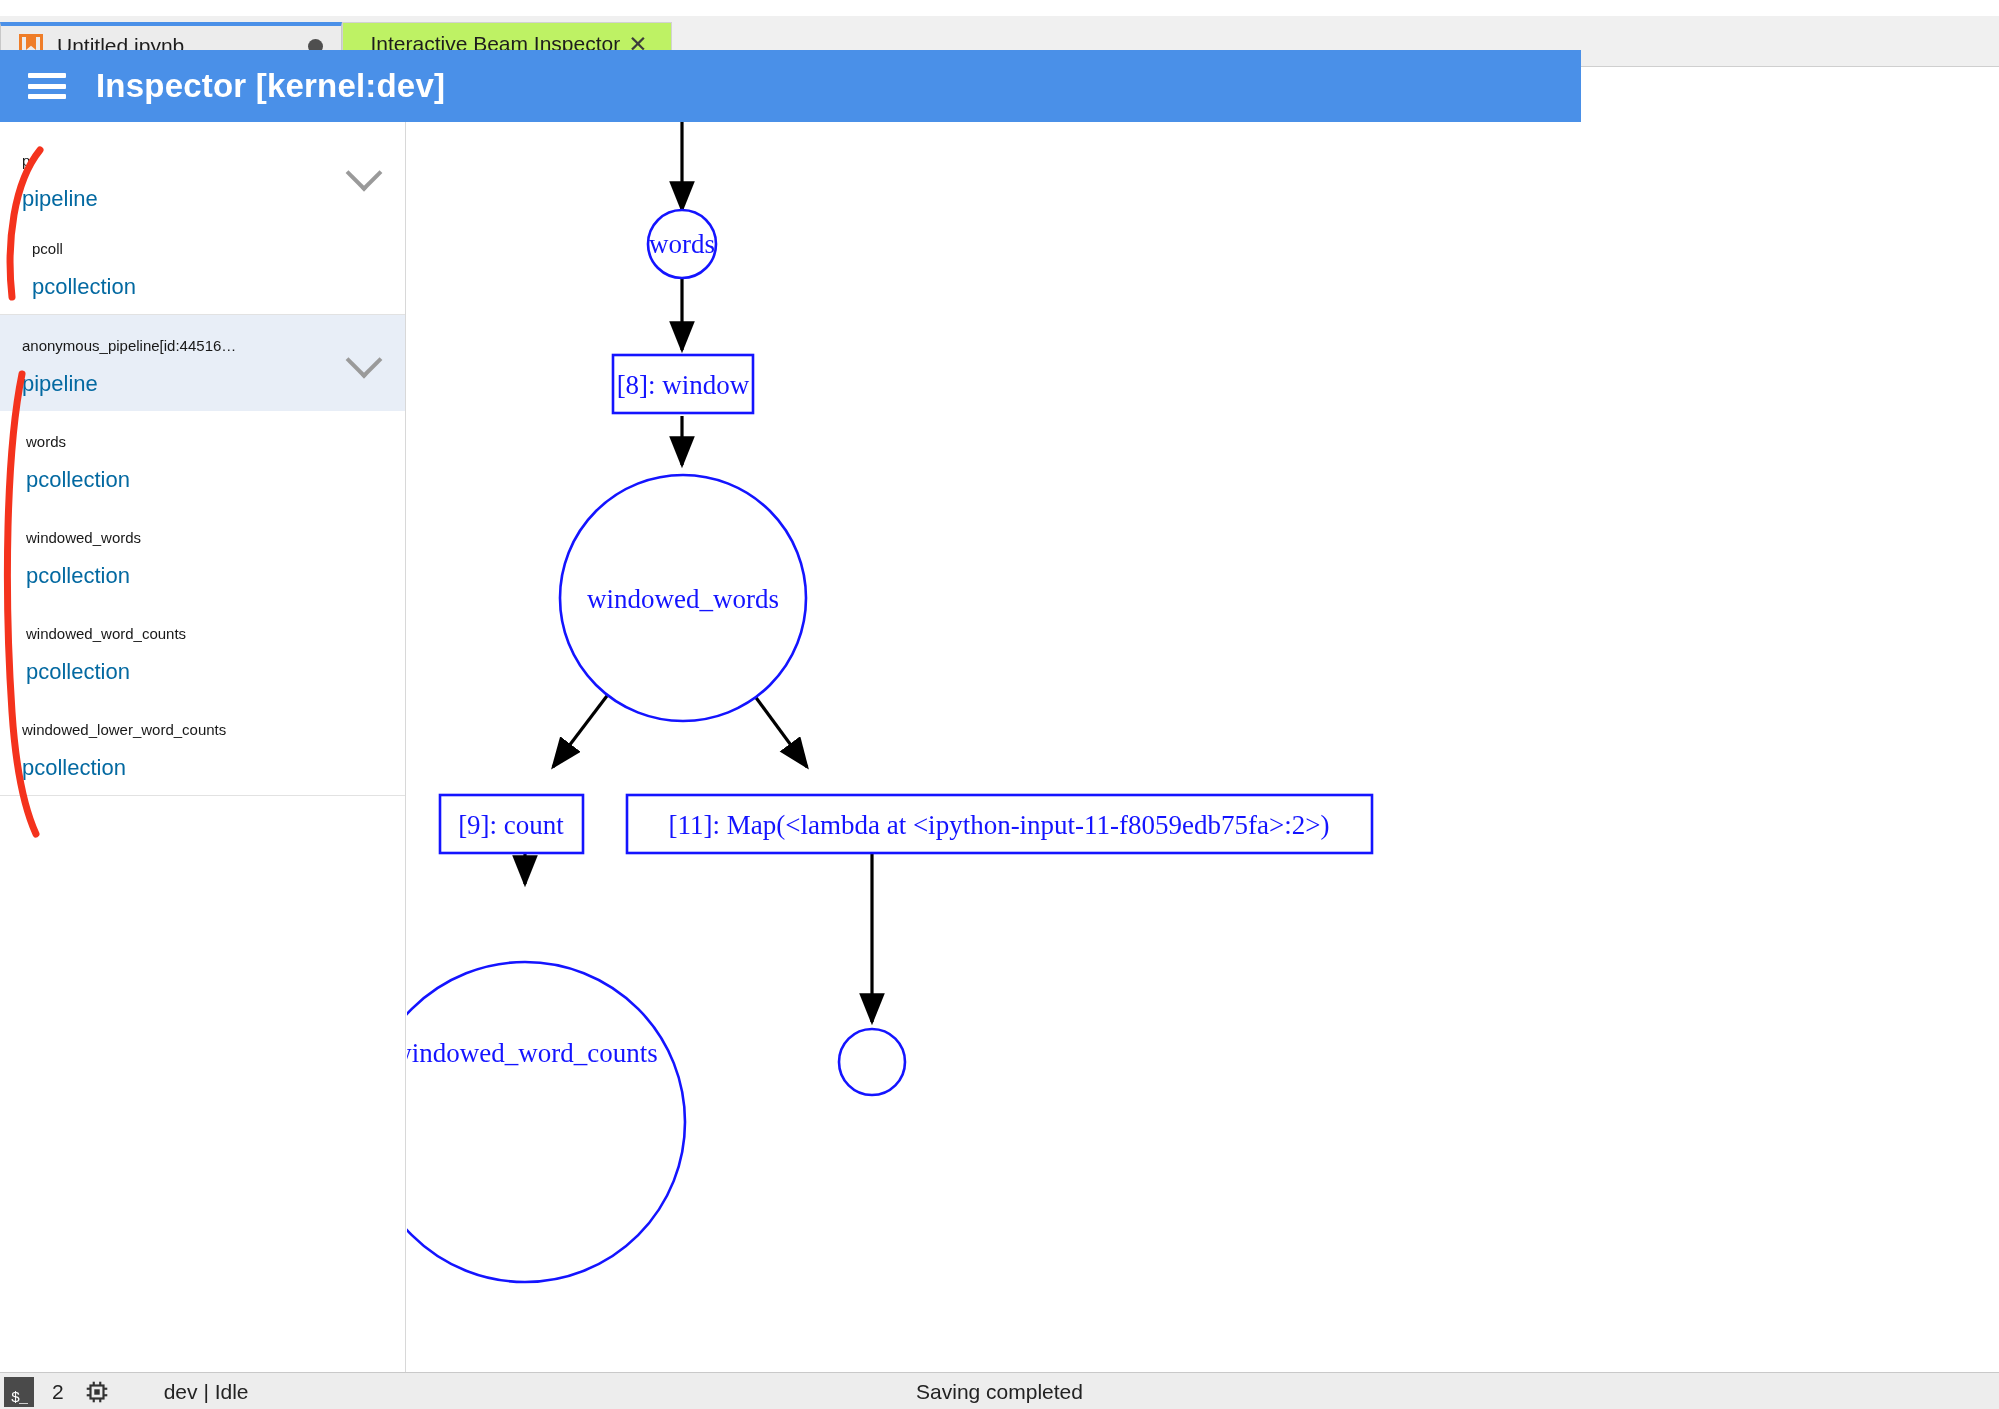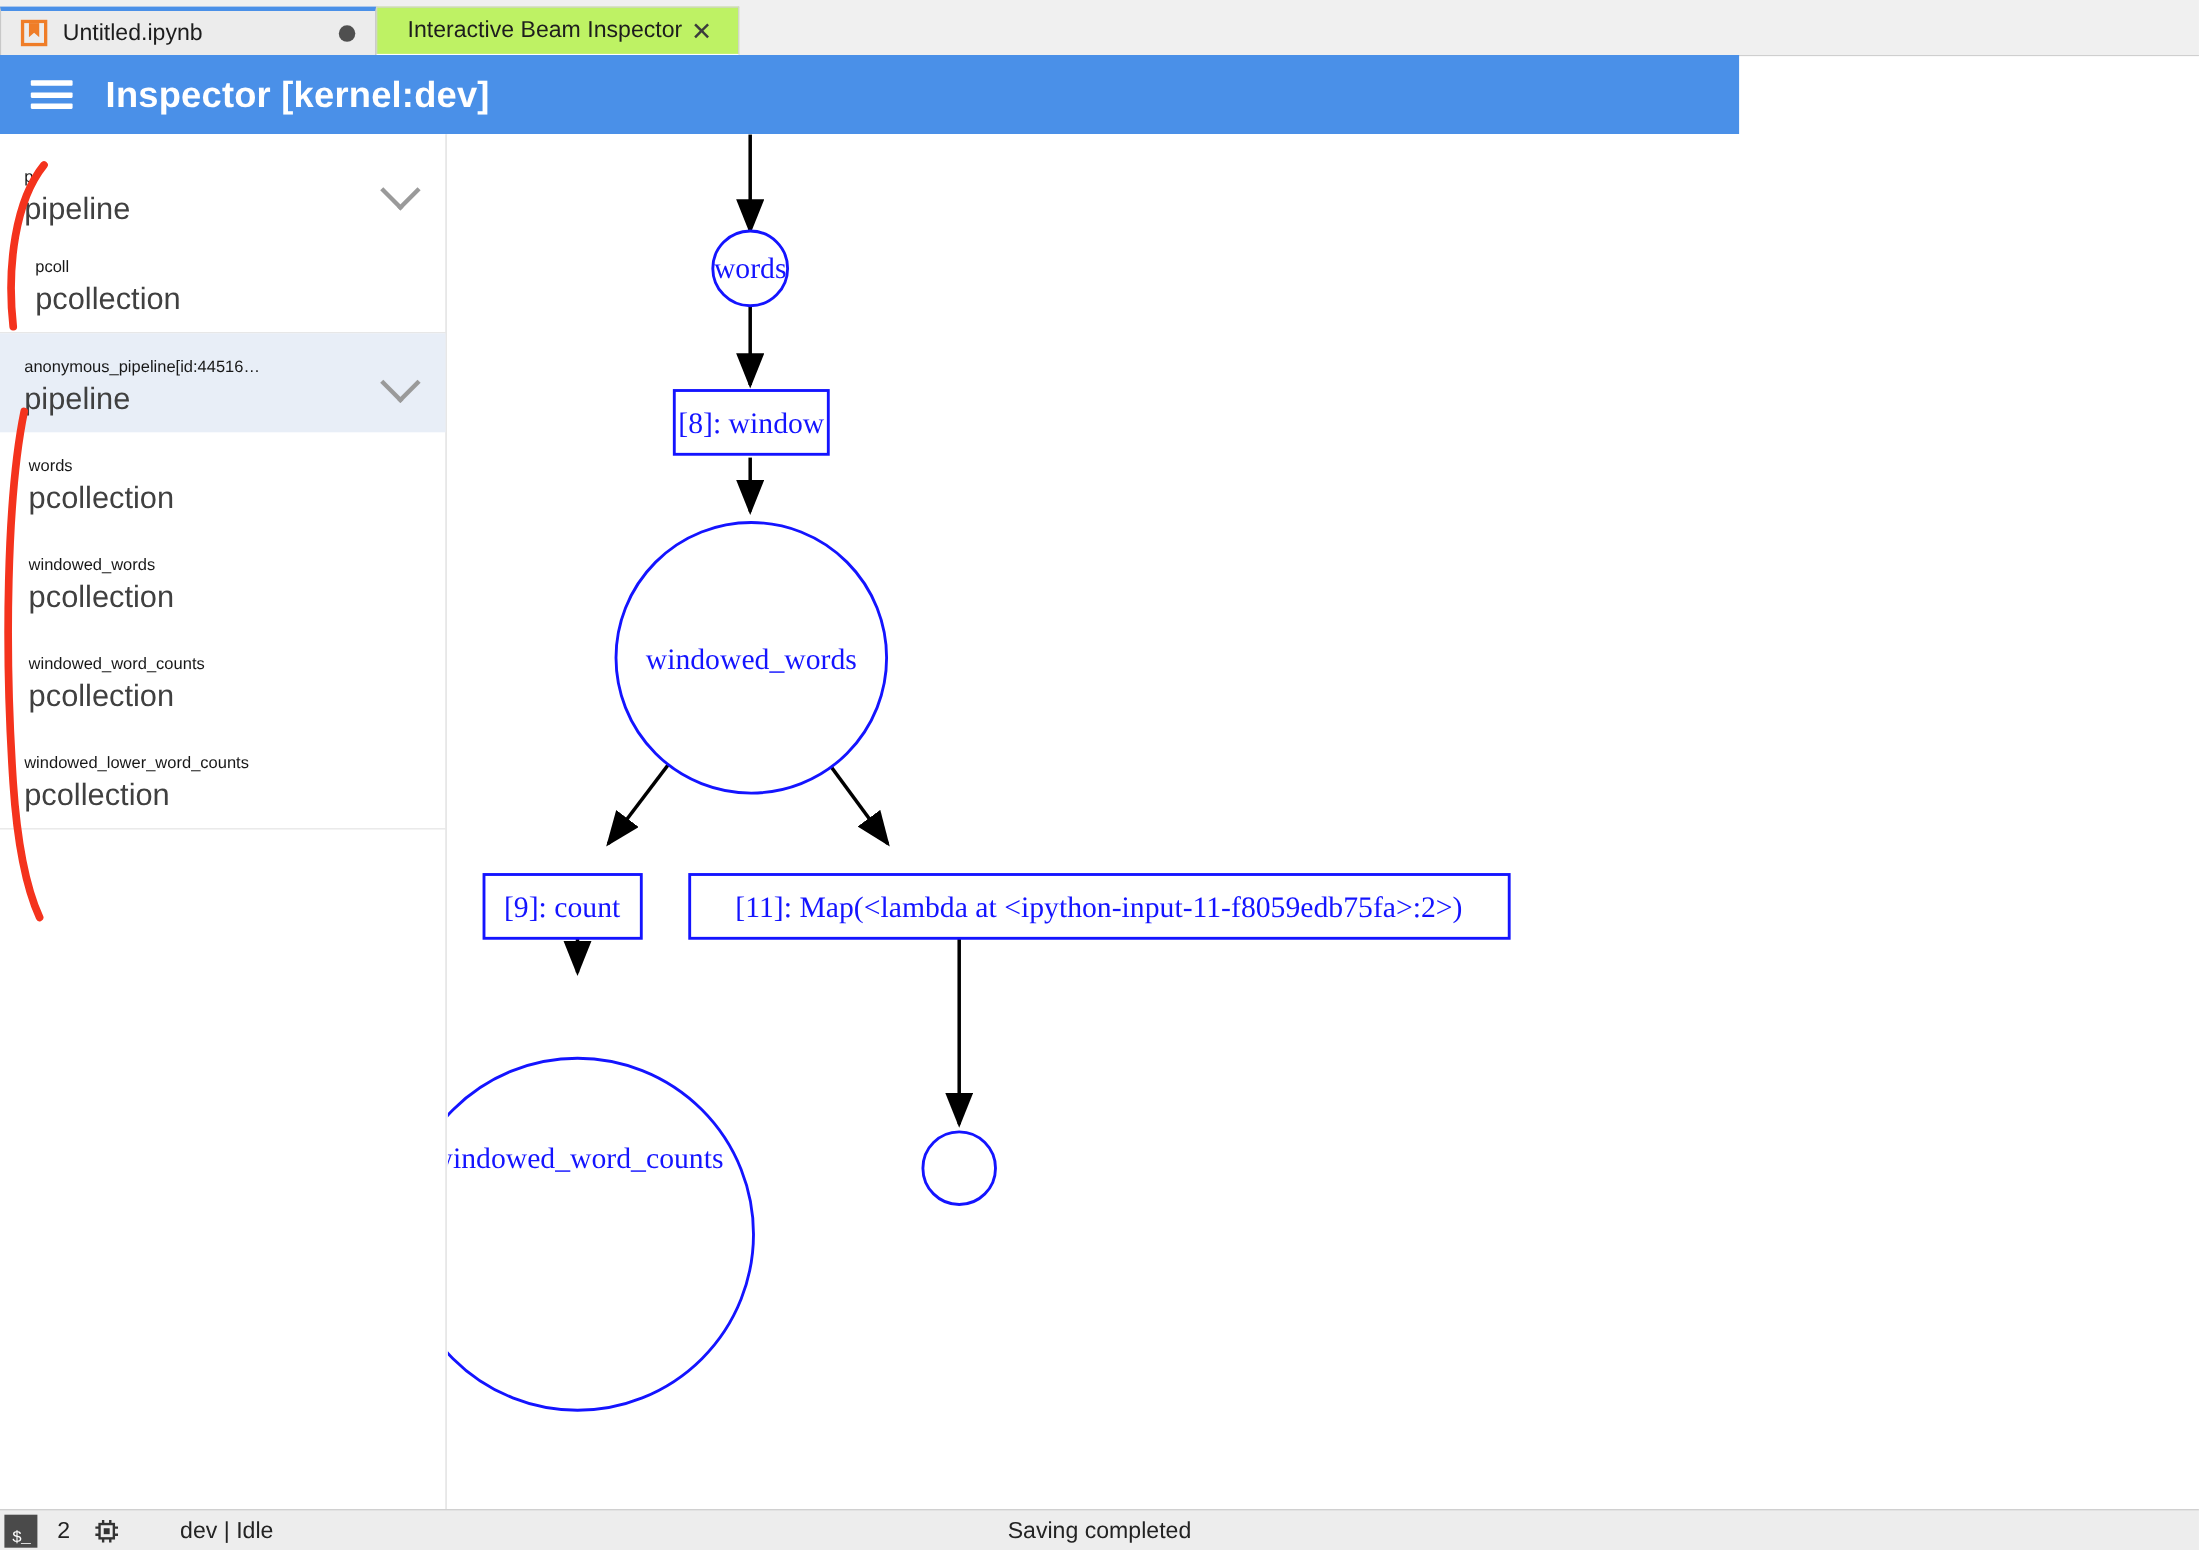--- a/index.html
+++ b/index.html
@@ -8,21 +8,21 @@
   }
   body {
     width: 1999px; height: 1409px;
     font-family: "Liberation Sans", sans-serif;
     overflow: hidden;
     position: relative;
   }
 
   
   .tabbar {
-    position: absolute; left: 0; top: 0;
+    position: absolute; left: 0; top: 16px;
     width: 1999px; height: 50px;
     background: #f0f0f0;
     border-bottom: 1px solid #cfcfcf;
     display: flex; align-items: flex-end;
   }
   .tab {
     height: 44px;
     display: flex; align-items: center;
     box-sizing: border-box;
     font-size: 21px;
@@ -119,23 +119,23 @@
   }
   .sb-item.selected { background: #e8eef7; }
   .sb-name {
     font-size: 15px;
     font-weight: normal;
     color: #181818;
     white-space: nowrap;
     overflow: hidden;
   }
   .sb-type {
-    font-size: 28px;
-    color: #404040;
-    margin-top: 5px;
+    font-size: 22px;
+    color: #0369a1;
+    margin-top: 17px;
   }
   .chev {
     position: absolute; right: 28px; top: 24px;
     width: 22px; height: 22px;
     border-right: 4px solid #9a9a9a;
     border-bottom: 4px solid #9a9a9a;
     transform: rotate(45deg);
   }
 
   

